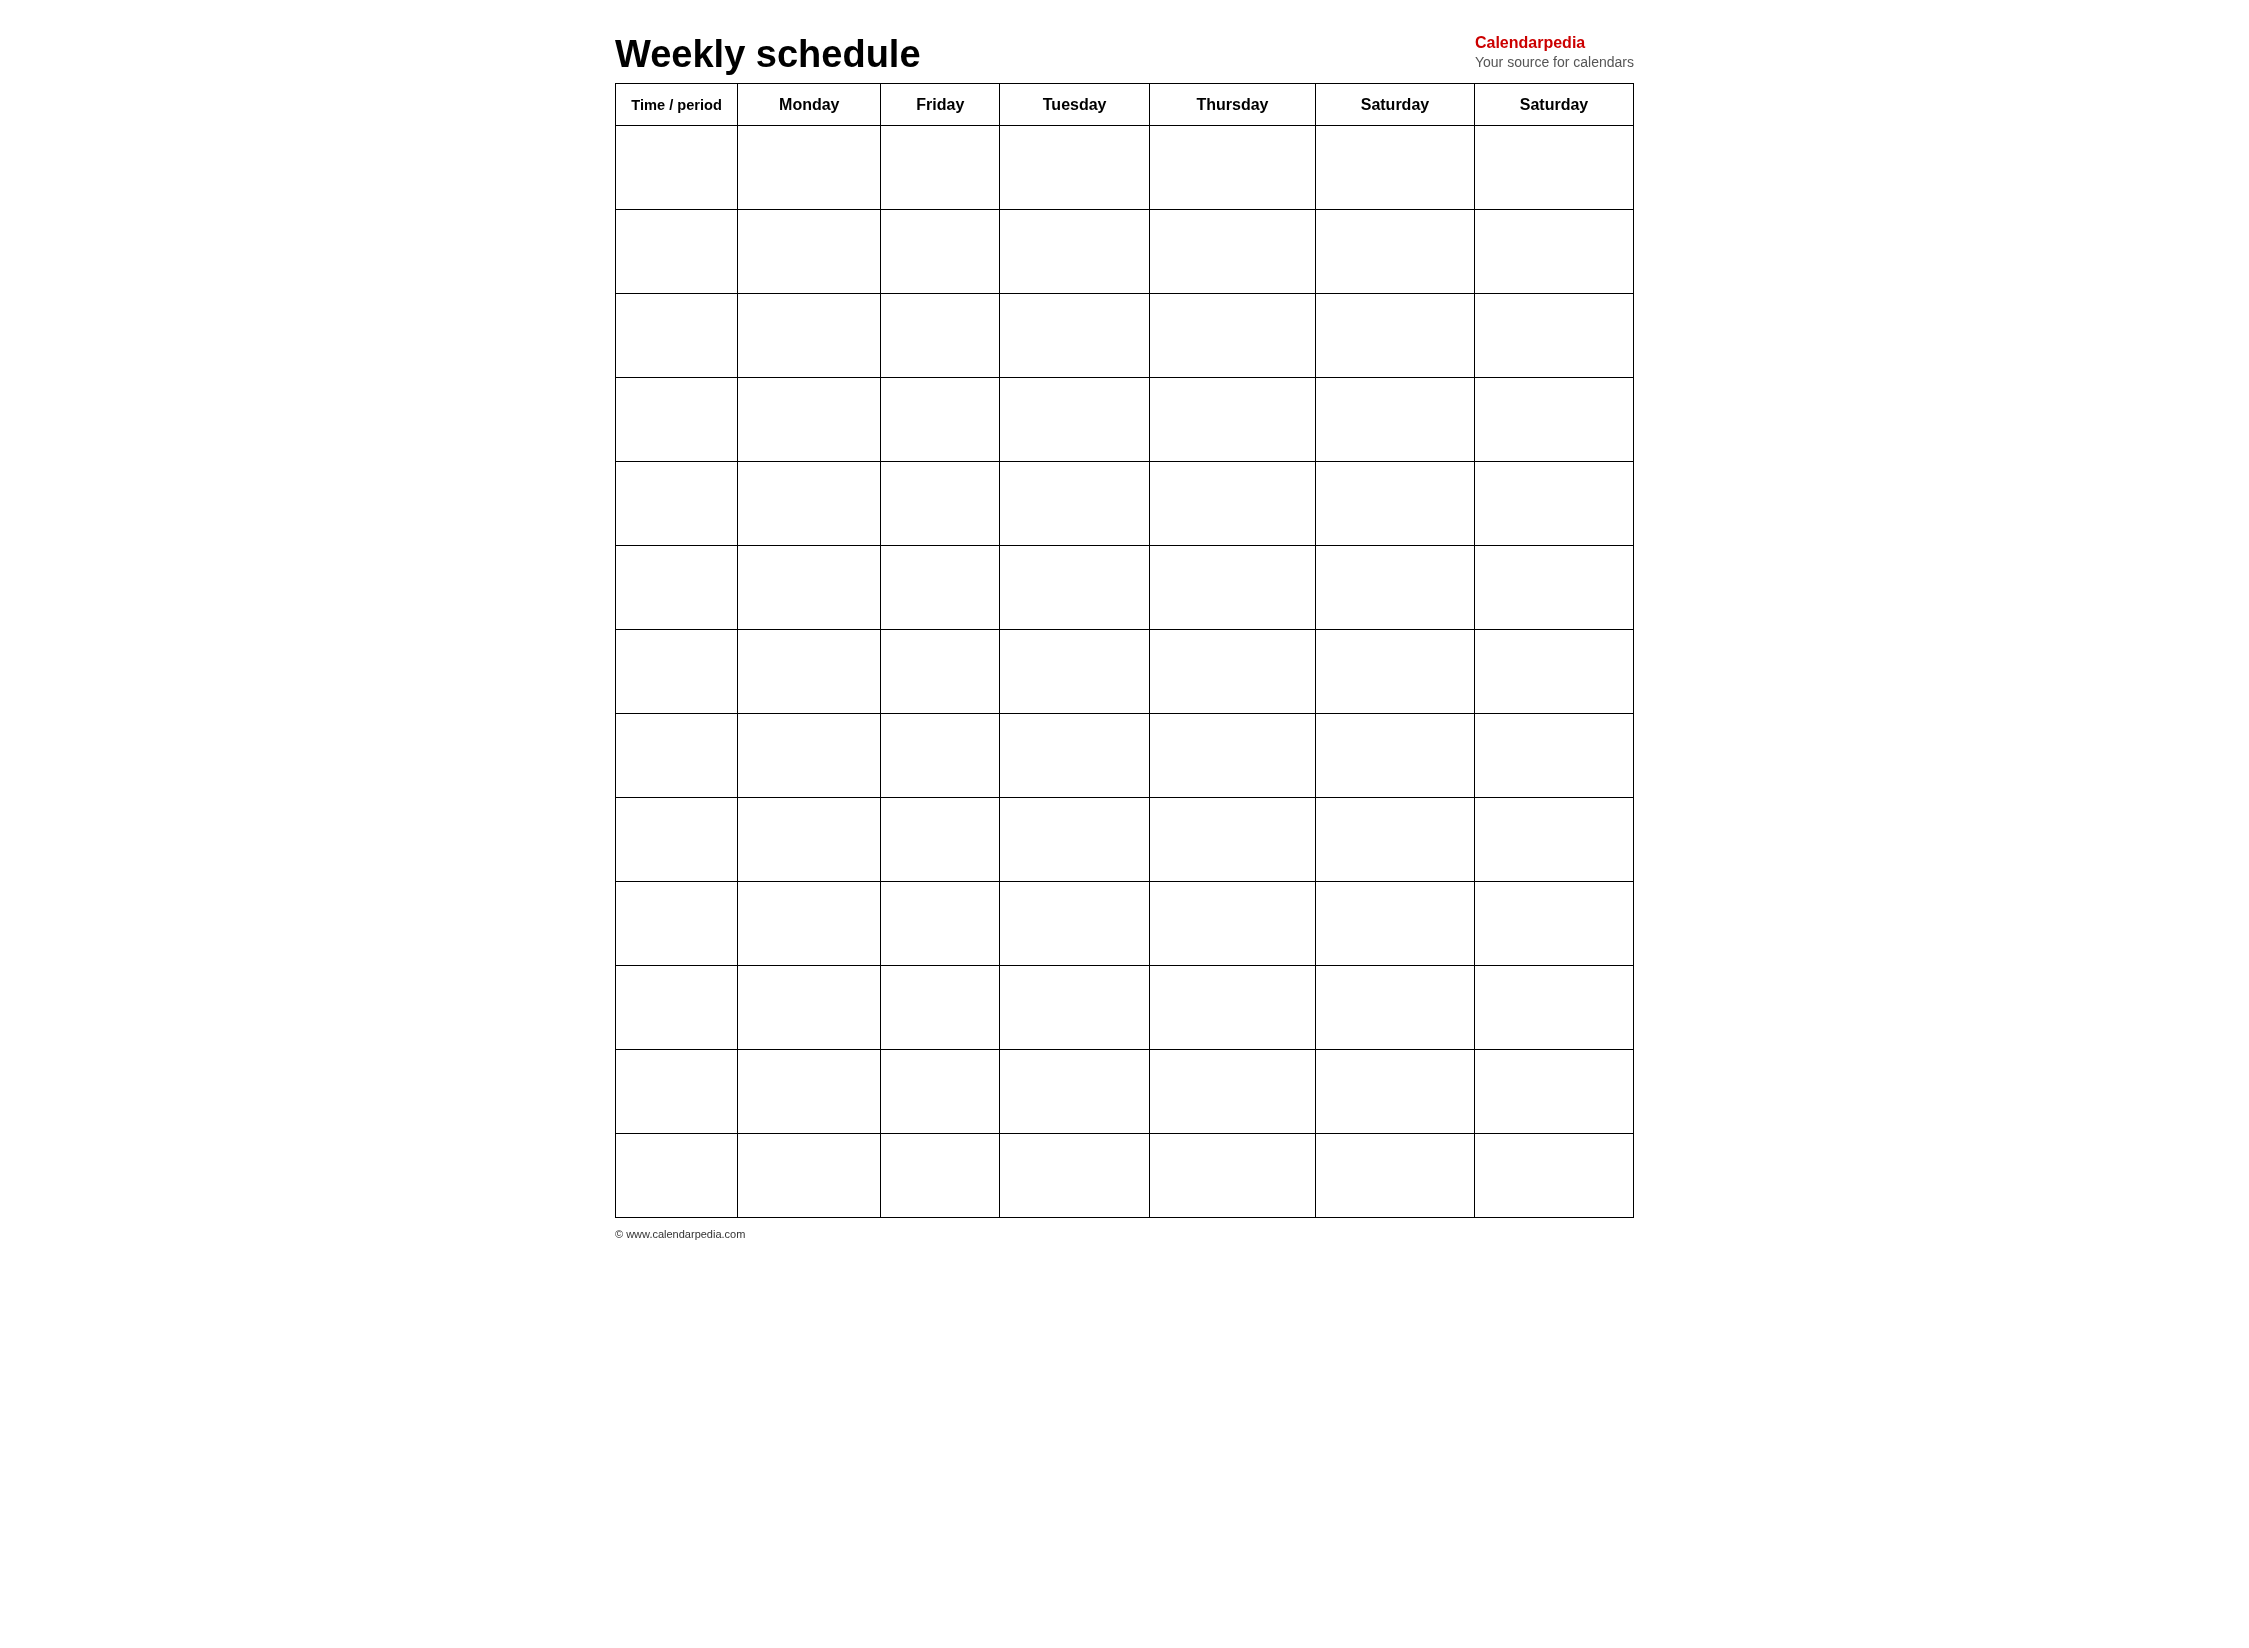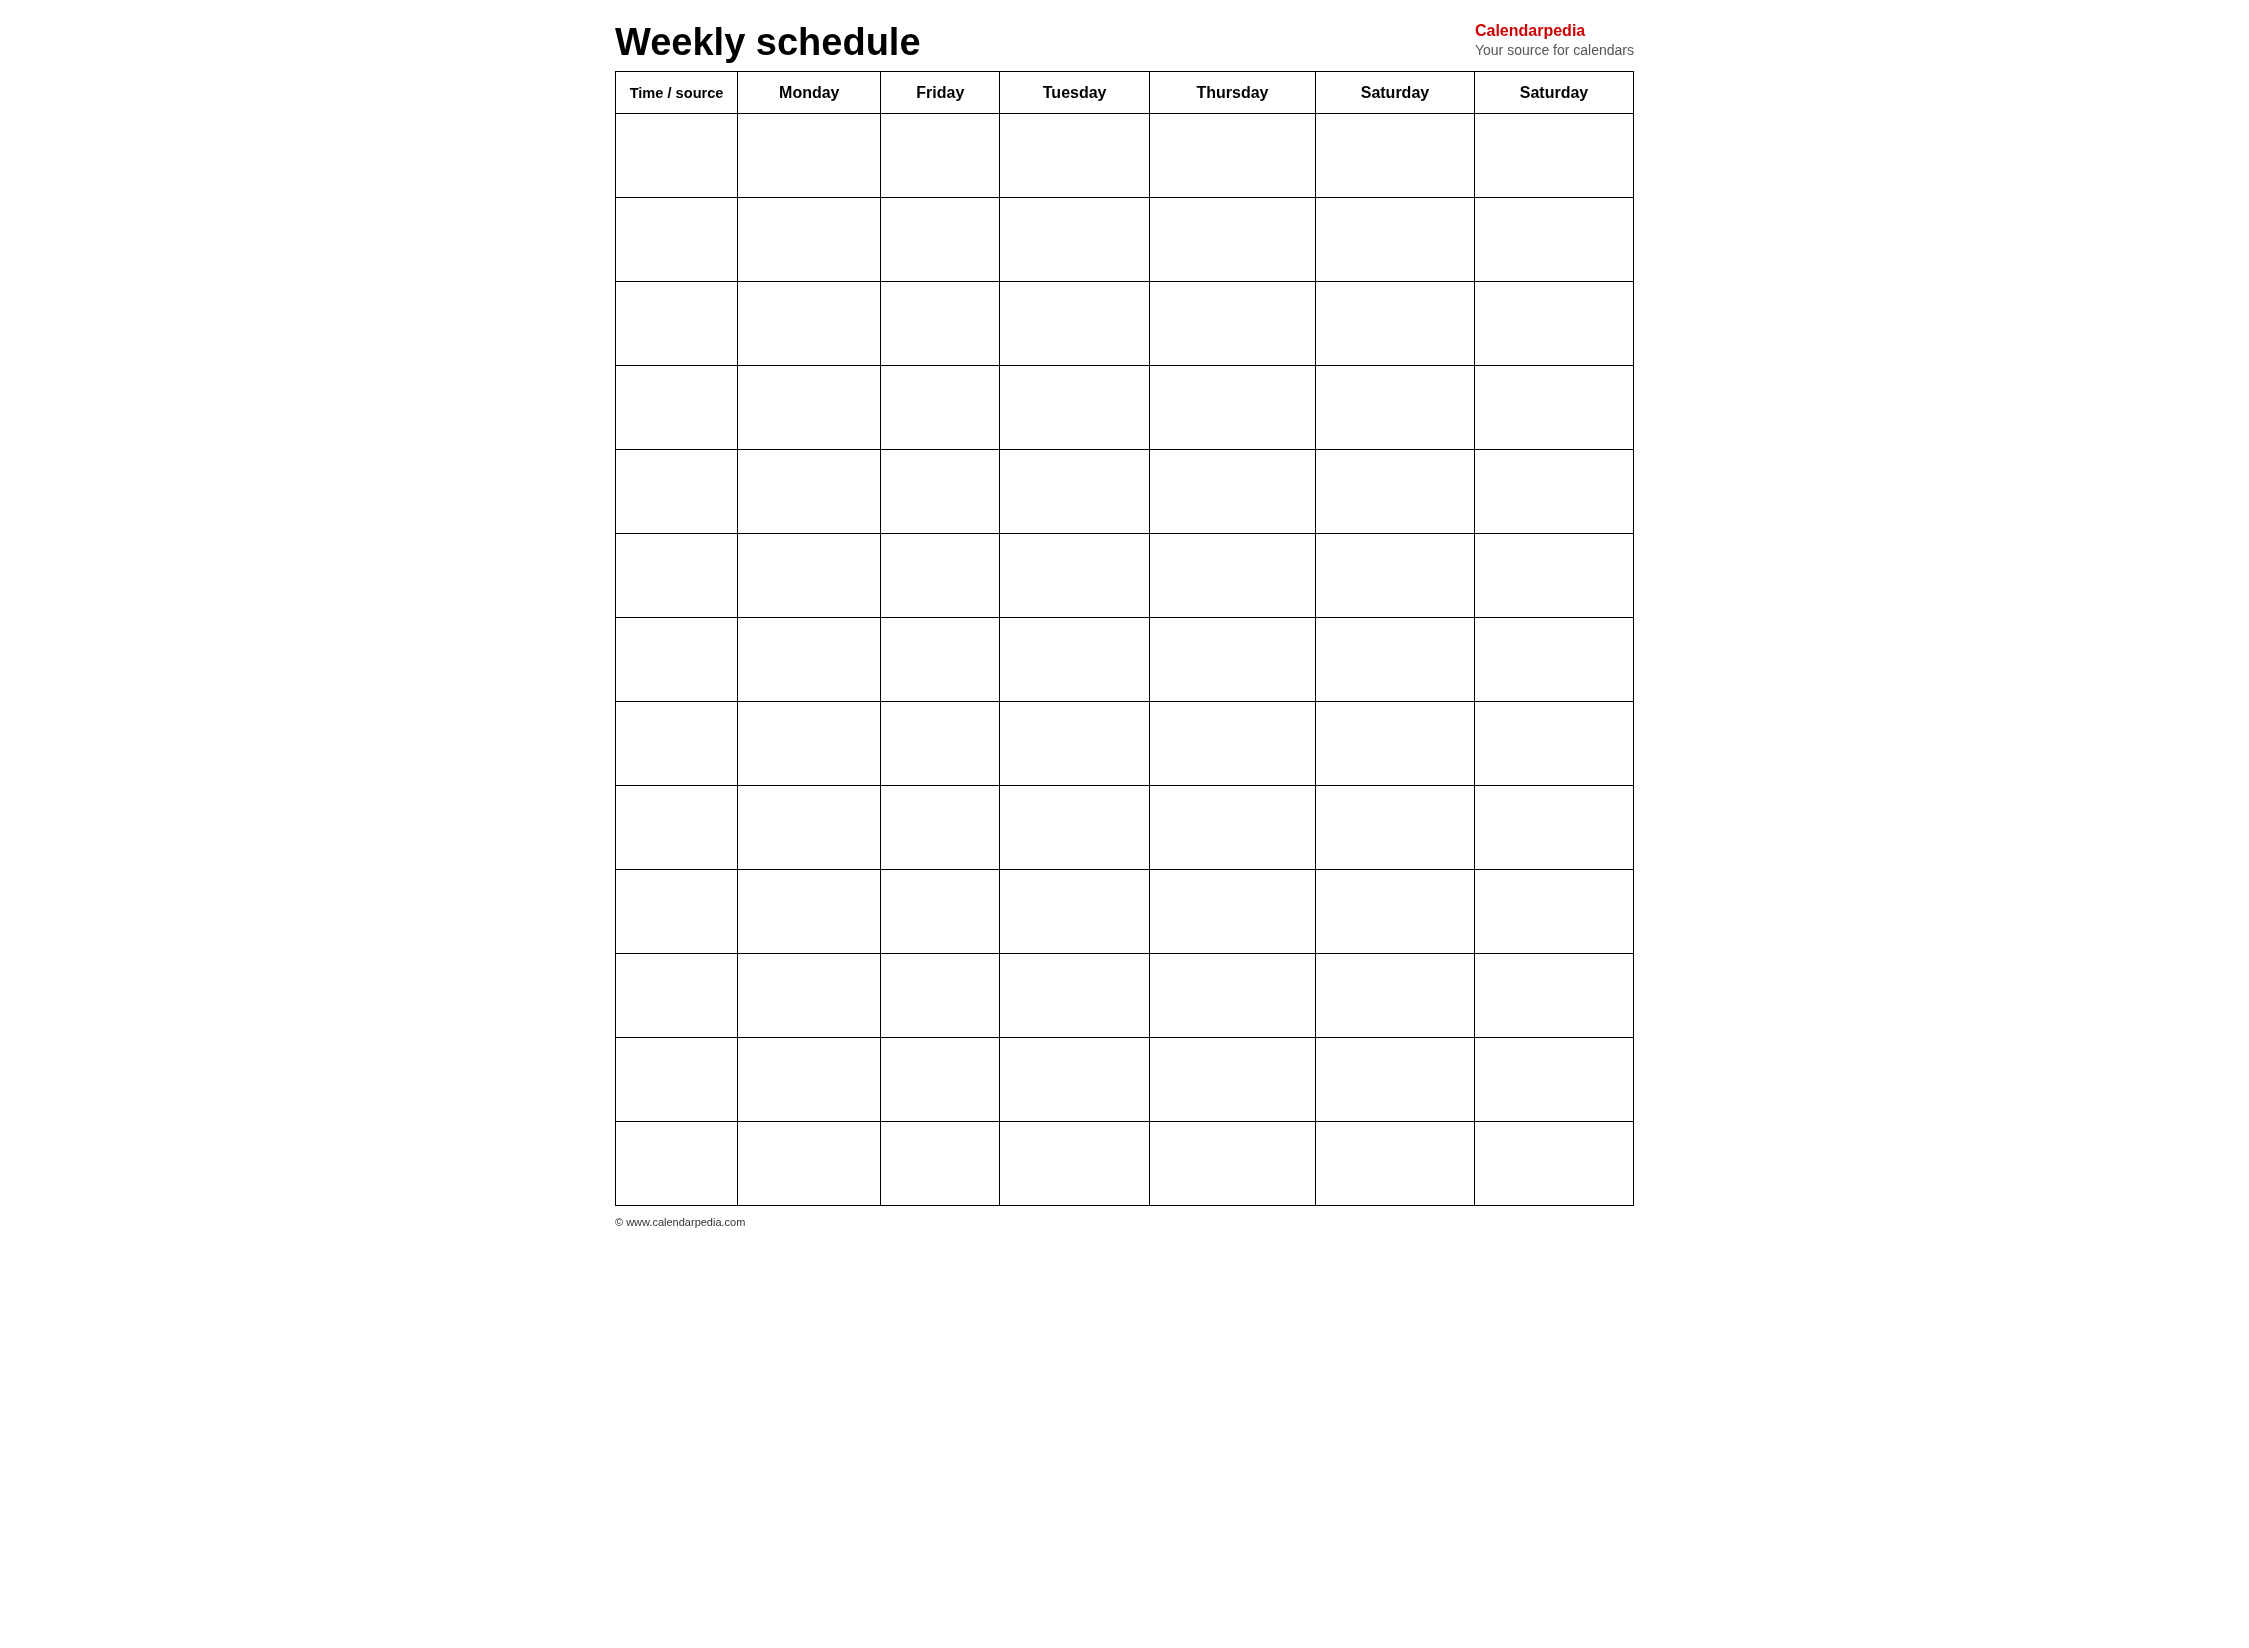--- a/index.html
+++ b/index.html
@@ -12,21 +12,21 @@
       background: #fff;
       font-family: Arial, sans-serif;
       padding: 22px 29px 14.6px 29px;
       width: 100%;
       min-height: 100vh;
     }
 
     .page-wrapper {
       width: 100%;
       max-width: 1019px;
-      margin: 0 auto;
+      margin: 12px auto;
     }
 
     .header {
       display: flex;
       justify-content: space-between;
       align-items: flex-start;
       margin-bottom: 7.3px;
     }
 
     .title {
@@ -114,21 +114,21 @@
         <span>Calendar</span><span style="color:#cc0000;">pedia</span>
       </div>
       <span class="logo-tagline">Your source for calendars</span>
     </div>
   </div>
 
 
   <table class="schedule-table">
     <thead>
       <tr>
-        <th>Time / source</th>
+        <th>Time / period</th>
         <th>Monday</th>
         <th>Friday</th>
         <th>Tuesday</th>
         <th>Thursday</th>
         <th>Saturday</th>
         <th>Saturday</th>
       </tr>
     </thead>
     <tbody id="schedule-body">
     <tr>

